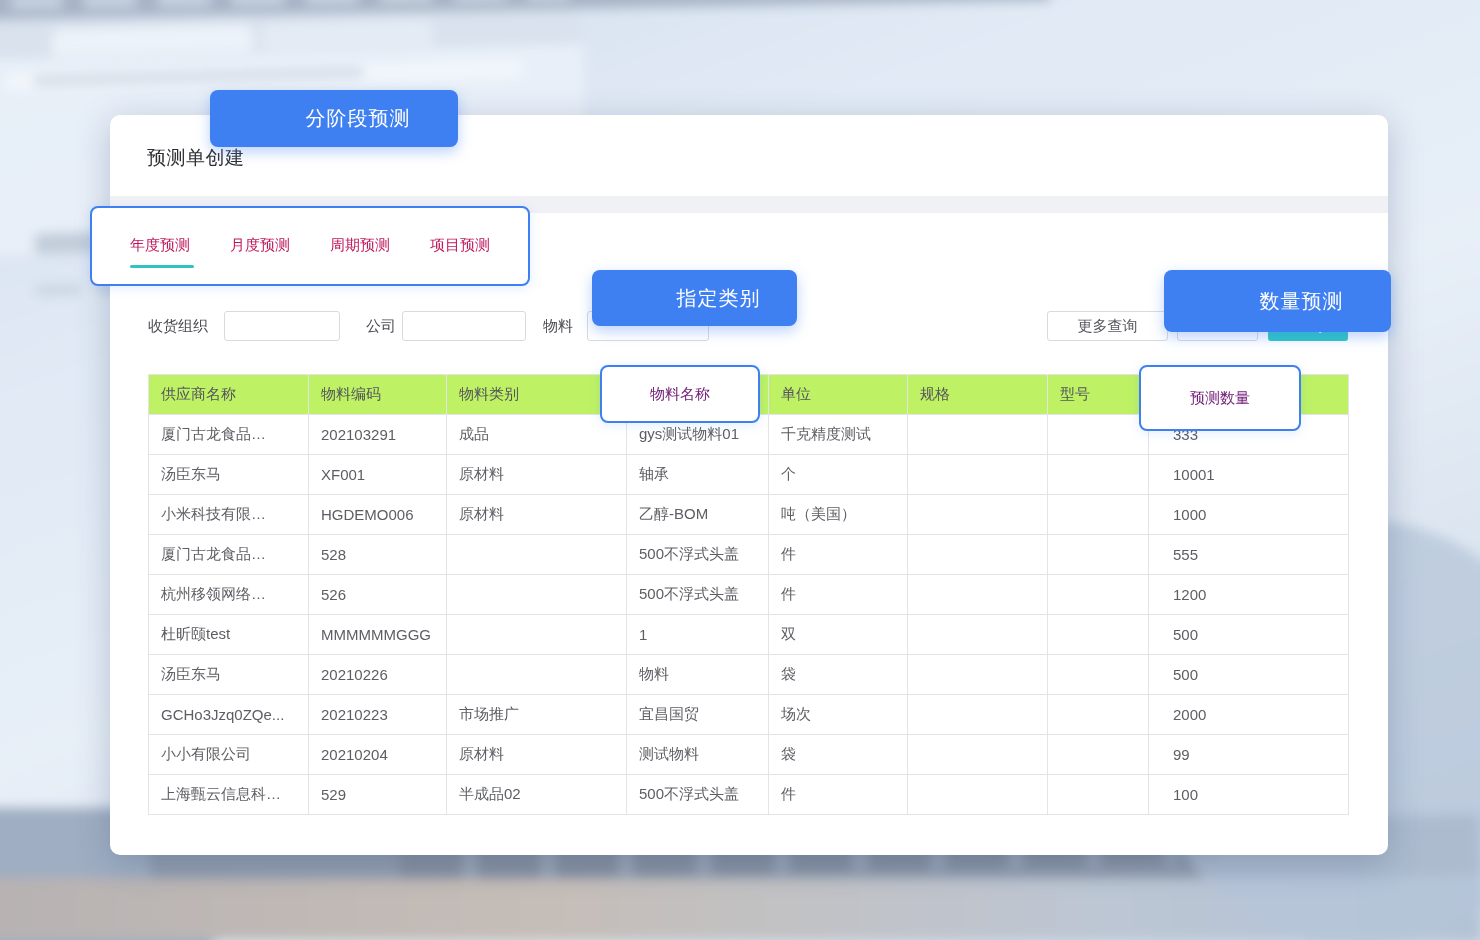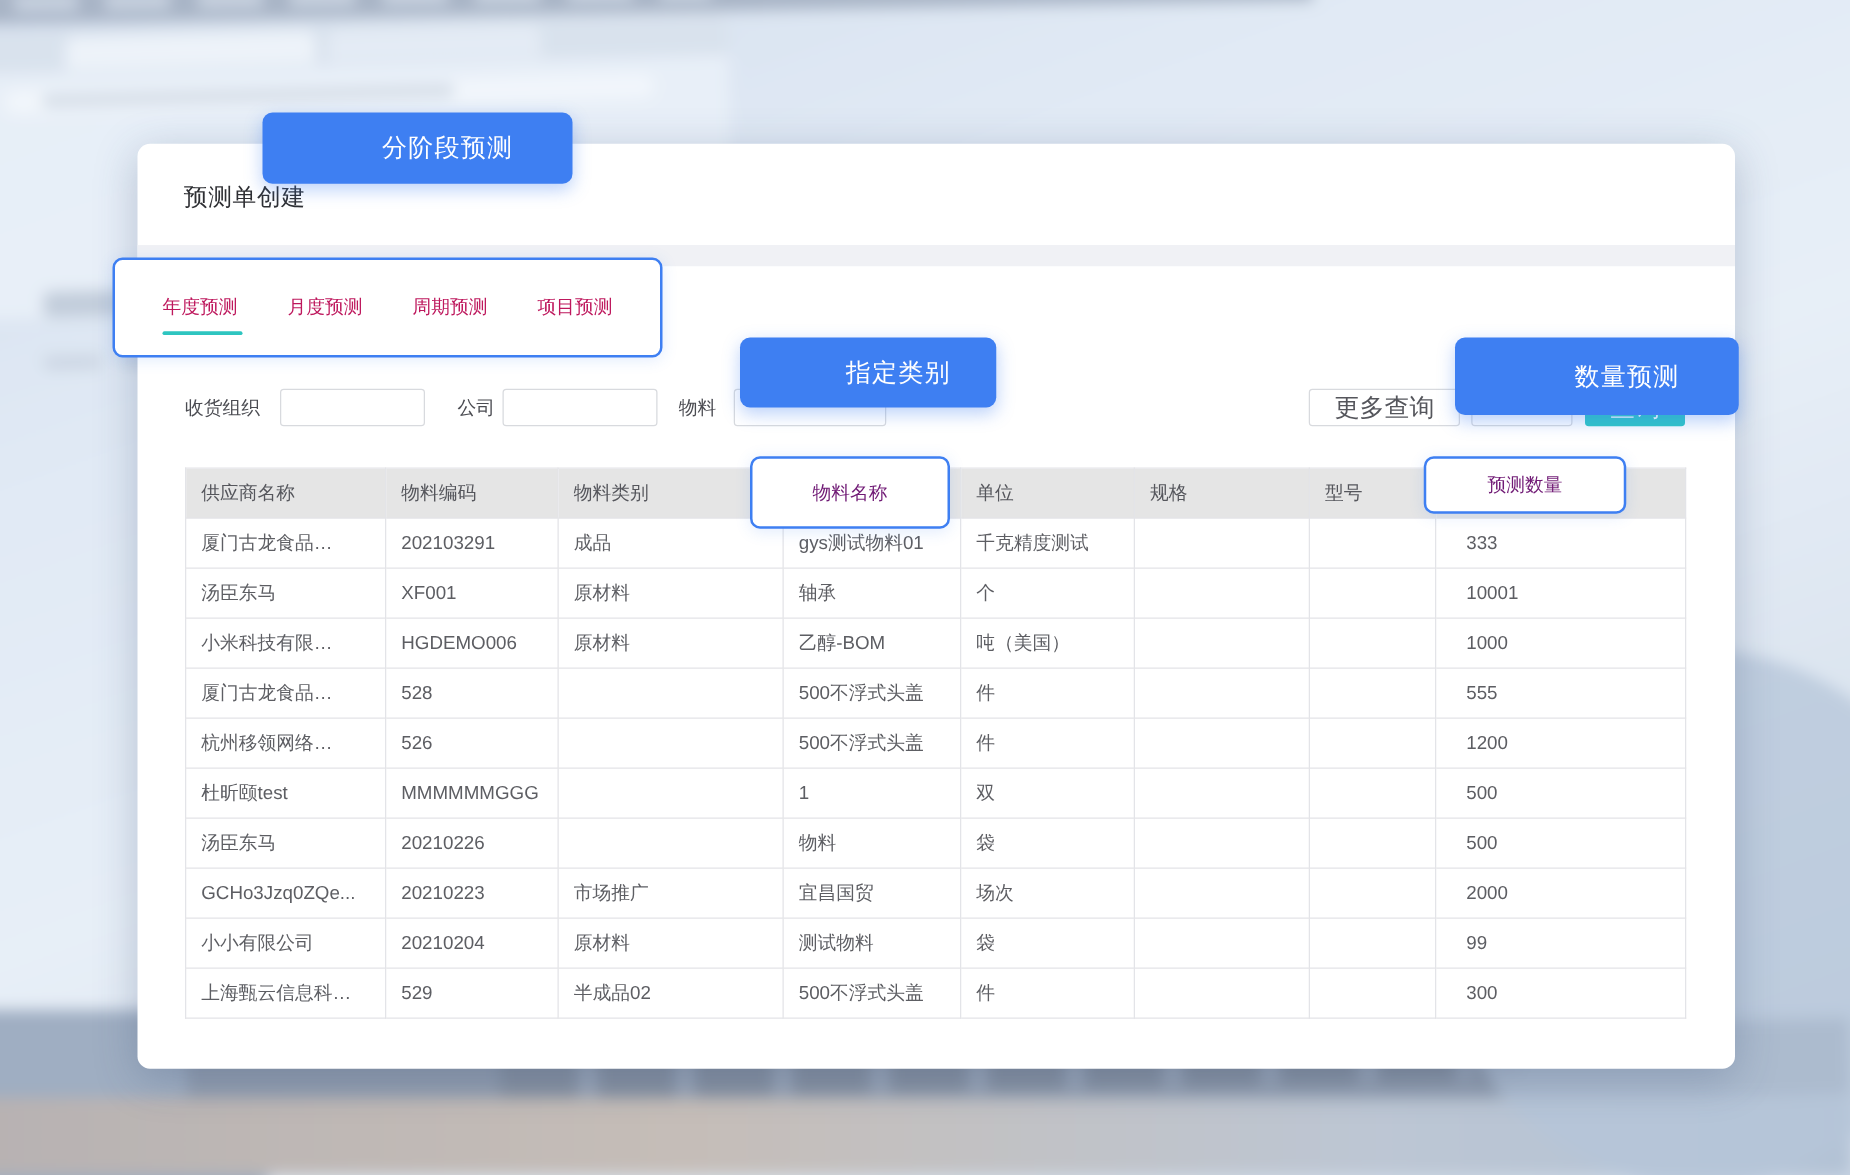--- a/index.html
+++ b/index.html
@@ -33,41 +33,41 @@
   .blob-right{position:absolute;right:-70px;top:540px;width:420px;height:430px;background:#8aa0bc;border-radius:50%;opacity:.75;}
   .bg-overlay{position:absolute;inset:0;background:rgba(229,238,249,.48);}
   
   .card{position:absolute;left:110px;top:115px;width:1278px;height:740px;background:#ffffff;
     border-radius:10px;box-shadow:0 8px 34px rgba(55,75,115,.28);z-index:1;overflow:hidden;}
   .page-title{position:absolute;left:37px;top:30px;font-size:19px;font-weight:500;color:#2e2f33;letter-spacing:.5px;}
   .band{position:absolute;left:0;top:81px;width:100%;height:17px;background:#f0f1f5;}
   
   .flabel{position:absolute;top:202px;font-size:15px;color:#4b4c52;}
   .finput{position:absolute;top:196px;height:30px;background:#fff;border:1px solid #d8dade;border-radius:3px;box-sizing:border-box;font-size:14px;color:#555;padding:0 8px;outline:none;}
-  .btn{position:absolute;top:196px;height:30px;box-sizing:border-box;border-radius:3px;font-size:20px;
+  .btn{position:absolute;top:196px;height:30px;box-sizing:border-box;border-radius:3px;font-size:15px;
     display:flex;align-items:center;justify-content:center;cursor:pointer;}
   .btn-plain{background:#fff;border:1px solid #d8dade;color:#55565c;}
   .btn-teal{border:none;color:#fff;}
   
   .tablewrap{position:absolute;left:38px;top:259px;width:1200px;}
   table{border-collapse:collapse;table-layout:fixed;width:1200px;font-size:15px;}
   th,td{border:1px solid #e3e4e8;height:40px;box-sizing:border-box;padding:0 6px 0 12px;
     text-align:left;font-weight:400;white-space:nowrap;overflow:hidden;}
-  th{background:#e5e5e5;color:#55565c;}
+  th{background:#bef264;color:#55565c;}
   td{color:#5d5e63;background:#fff;}
   td:last-child{padding-left:24px;}
   
   .outline-box{position:absolute;background:#fff;border:2px solid #3e7ff2;border-radius:8px;z-index:5;box-sizing:border-box;
     box-shadow:0 2px 12px rgba(62,127,242,.15);}
   .tabs-box{left:90px;top:206px;width:440px;height:80px;}
   .tab{position:absolute;top:28px;font-size:15px;color:#be185d;cursor:pointer;}
   .tab-underline{position:absolute;left:38px;top:57px;width:64px;height:3px;background:#2ec5c0;border-radius:2px;}
   .hl{display:flex;align-items:center;justify-content:center;font-size:15px;color:#701a75;font-family:Liberation Mono, monospace;}
   .hl1{left:600px;top:365px;width:160px;height:58px;}
-  .hl2{left:1139px;top:365px;width:162px;height:46px;}
+  .hl2{left:1139px;top:365px;width:162px;height:66px;}
   
   .badge{position:absolute;background:#3e7ff2;border-radius:8px;color:#fff;font-size:20px;letter-spacing:1px;
     display:flex;align-items:center;justify-content:center;z-index:6;box-shadow:0 5px 14px rgba(62,127,242,.35);padding-left:48px;}
   .badge1{left:210px;top:90px;width:200px;height:57px;}
   .badge2{left:592px;top:270px;width:157px;height:56px;}
   .badge3{left:1131px;top:270px;width:179px;height:62px;margin-left:33px;}
 </style>
 </head>
 <body>
 
@@ -223,21 +223,21 @@
             <td>99</td>
           </tr>
           <tr>
             <td>上海甄云信息科…</td>
             <td>529</td>
             <td>半成品02</td>
             <td>500不浮式头盖</td>
             <td>件</td>
             <td></td>
             <td></td>
-            <td>300</td>
+            <td>100</td>
           </tr>
         </tbody>
     </table>
   </div>
 </div>
 
 <div class="outline-box tabs-box">
   <span class="tab" style="left:38px">年度预测</span>
   <span class="tab" style="left:138px">月度预测</span>
   <span class="tab" style="left:238px">周期预测</span>

